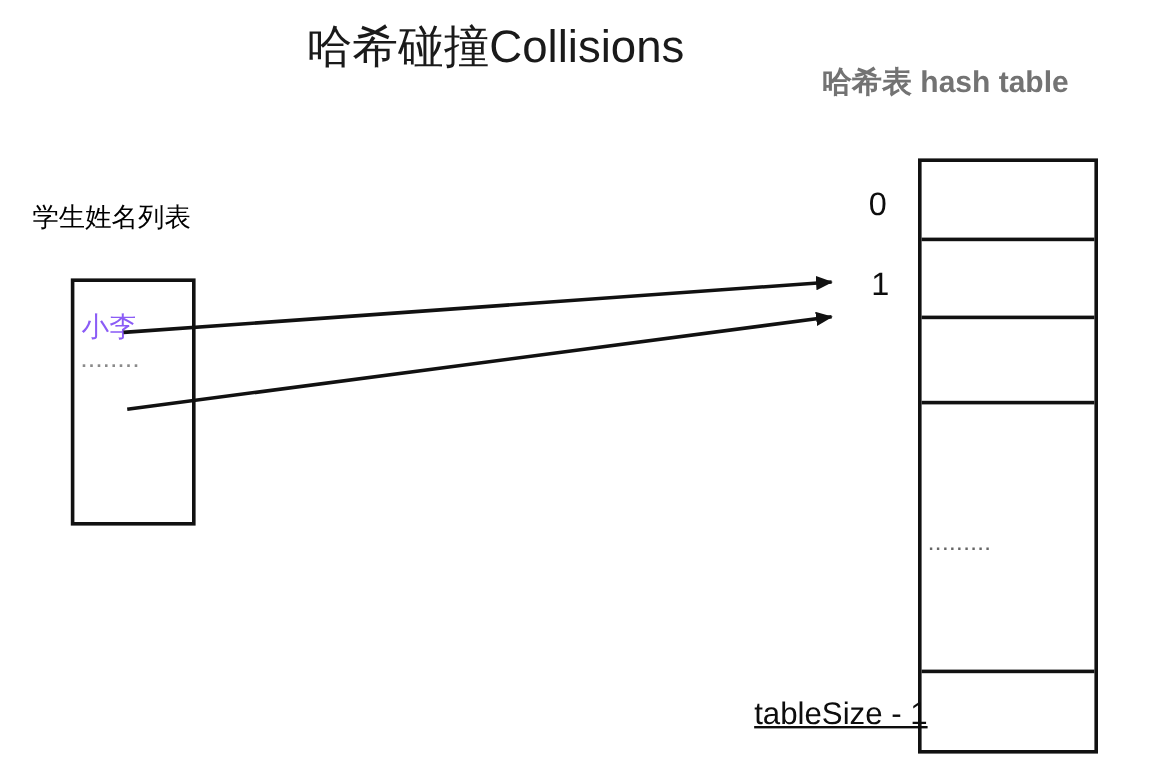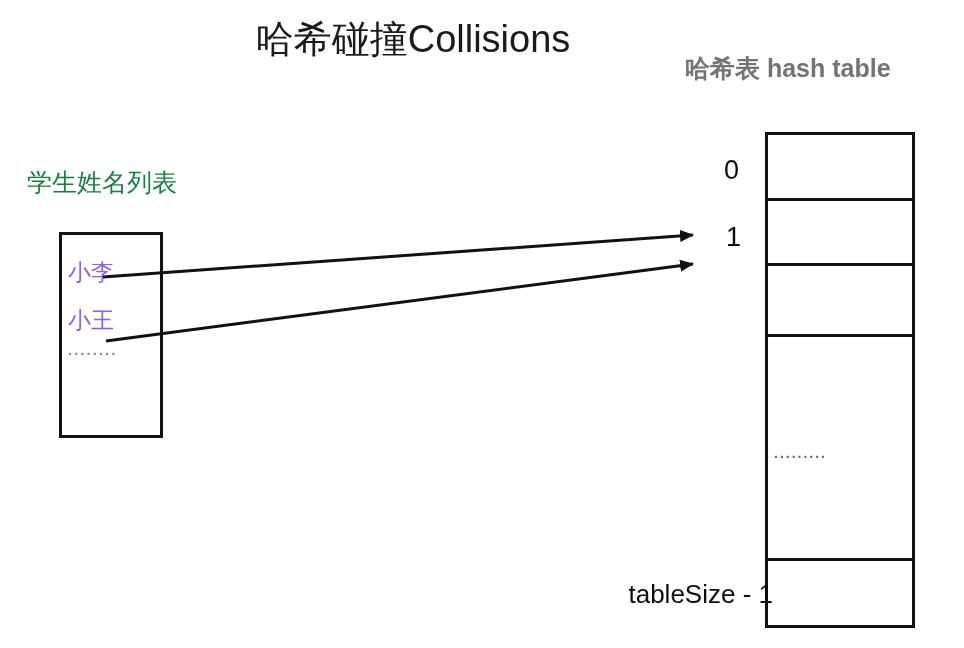--- a/index.html
+++ b/index.html
@@ -33,23 +33,23 @@
     left: 685px;
     font-size: 25px;
     font-weight: 700;
     color: #737373;
     white-space: nowrap;
   }
   .student-list-title {
     position: absolute;
     top: 166px;
     left: 27px;
-    font-size: 25px;
+    font-size: 22px;
     font-weight: 400;
-    color: #15803d;
+    color: #000000;
     white-space: nowrap;
   }
   .student-box {
     position: absolute;
     left: 59px;
     top: 232px;
     width: 98px;
     height: 200px;
     border: 3px solid #111111;
     background: #ffffff;
@@ -105,21 +105,21 @@
     white-space: nowrap;
   }
   .index-label {
     position: absolute;
     font-size: 27px;
     color: #0d0d0d;
     white-space: nowrap;
   }
   .index-zero { left: 724px; top: 155px; }
   .index-one  { left: 726px; top: 222px; }
-  .index-last { right: 227px; top: 579px; font-size: 26px; }
+  .index-last { right: 227px; top: 579px; font-size: 26px; text-decoration: underline; }
   .arrow-layer {
     position: absolute;
     left: 0;
     top: 0;
     width: 964px;
     height: 648px;
     pointer-events: none;
   }
 </style>
 </head>
@@ -129,21 +129,20 @@
 
   <div class="page-title">哈希碰撞Collisions</div>
 
   <div class="hash-table-title">哈希表 hash table</div>
 
   <div class="student-list-title">学生姓名列表</div>
 
   <div class="student-box">
     <div class="student-names">
       <div class="student-name">小李</div>
-      <div class="student-name">小王</div>
     </div>
     <div class="student-ellipsis">........</div>
   </div>
 
   <div class="hash-table">
     <div class="ht-cell r0"></div>
     <div class="ht-cell r1"></div>
     <div class="ht-cell r2"></div>
     <div class="ht-cell r3">
       <span class="table-ellipsis">.........</span>

